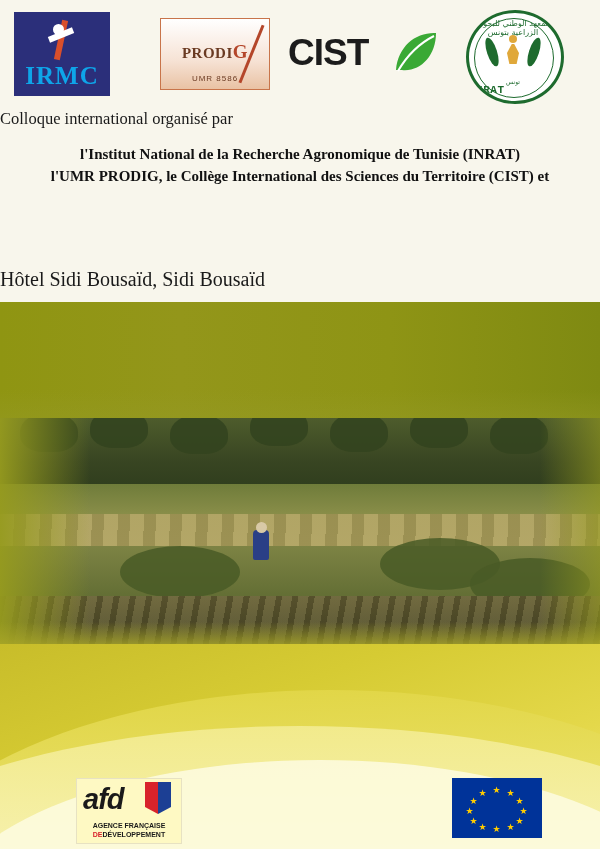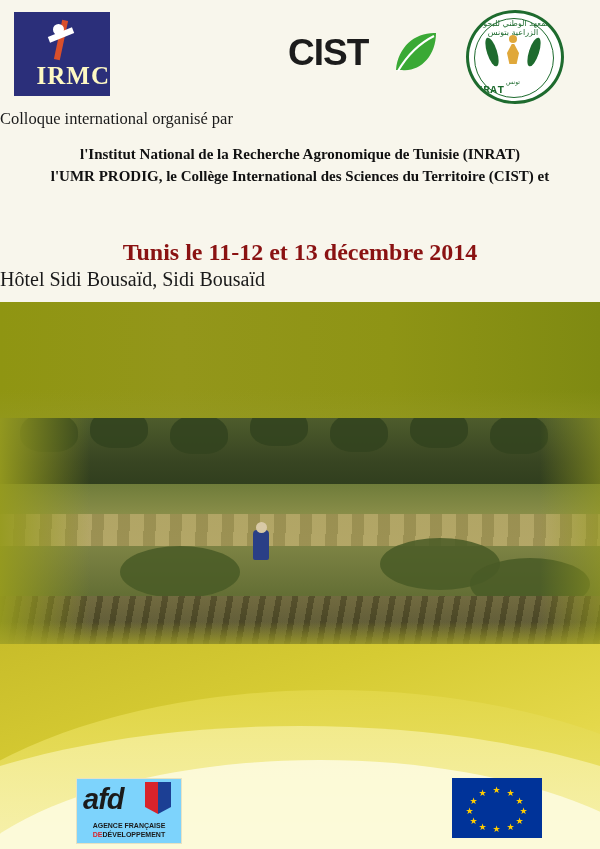--- a/index.html
+++ b/index.html
@@ -41,26 +41,26 @@
     left: 14px; top: 4px;
     width: 96px; height: 84px;
     background: #2b2f7a;
     color: #ffffff;
     overflow: hidden;
   }
   .logo-irmc .irmc-text {
     position: absolute;
     left: 0; bottom: 6px;
     width: 96px;
-    text-align: right;
+    text-align: center;
     font-family: "Liberation Serif", serif;
     font-weight: bold;
     font-size: 25px;
     letter-spacing: 1px;
-    color: #fef9c3;
+    color: #0ea5e9;
   }
   .logo-irmc .irmc-mark {
     position: absolute;
     left: 30px; top: 8px;
     width: 34px; height: 40px;
   }
   .logo-irmc .irmc-mark .stroke1 {
     position: absolute;
     left: 14px; top: 0;
     width: 6px; height: 40px;
@@ -419,21 +419,21 @@
   
   .footer-logos {
     position: absolute;
     left: 0; top: 778px;
     width: 600px; height: 66px;
   }
   .logo-afd {
     position: absolute;
     left: 76px; top: 0;
     width: 104px; height: 64px;
-    background: #7dd3fc;
+    background: #fef9c3;
     border: 1px solid #e7e2c2;
   }
   .logo-afd .afd-text {
     position: absolute;
     left: 6px; top: 4px;
     font-family: "Liberation Sans", sans-serif;
     font-weight: bold;
     font-style: italic;
     font-size: 29px;
     color: #1a1a1a;
@@ -525,20 +525,25 @@
 
     <div class="logo-irmc">
       <div class="irmc-mark">
         <div class="stroke1"></div>
         <div class="stroke2"></div>
         <div class="dot"></div>
       </div>
       <div class="irmc-text">IRMC</div>
     </div>
 
+    <div class="logo-prodig">
+      <div class="pd-slash"></div>
+      <div class="pd-text"><span>PRODI</span><span class="pd-g">G</span></div>
+      <div class="pd-umr">UMR 8586</div>
+    </div>
 
     <div class="logo-cist">
       <div class="cist-text">CIST</div>
       <svg class="cist-leaf" viewBox="0 0 46 46">
         <path d="M4 40 C6 16 24 2 44 3 C44 26 28 42 10 40 Z" fill="#3aa935"></path>
         <path d="M6 41 C16 24 30 12 42 6" stroke="#ffffff" stroke-width="2" fill="none"></path>
       </svg>
     </div>
 
     <div class="logo-inrat">
@@ -555,21 +560,20 @@
     </div>
   </div>
 
   <div class="organized-by">Colloque international organisé par</div>
 
   <div class="institutions">
     <div>l'Institut National de la Recherche Agronomique de Tunisie (INRAT)</div>
     <div>l'UMR PRODIG, le Collège International des Sciences du Territoire (CIST) et</div>
   </div>
 
-  <div class="date-line">Tunis le 11-12 et 13 décembre 2014</div>
   <div class="venue-line">Hôtel Sidi Bousaïd, Sidi Bousaïd</div>
 
   <div class="green-band"></div>
 
   <div class="photo">
     <div class="sky"></div>
     <div class="palms"></div>
     <div class="palm-crown" style="left:20px; top:-6px;"></div>
     <div class="palm-crown" style="left:90px; top:-10px;"></div>
     <div class="palm-crown" style="left:170px; top:-4px;"></div>

